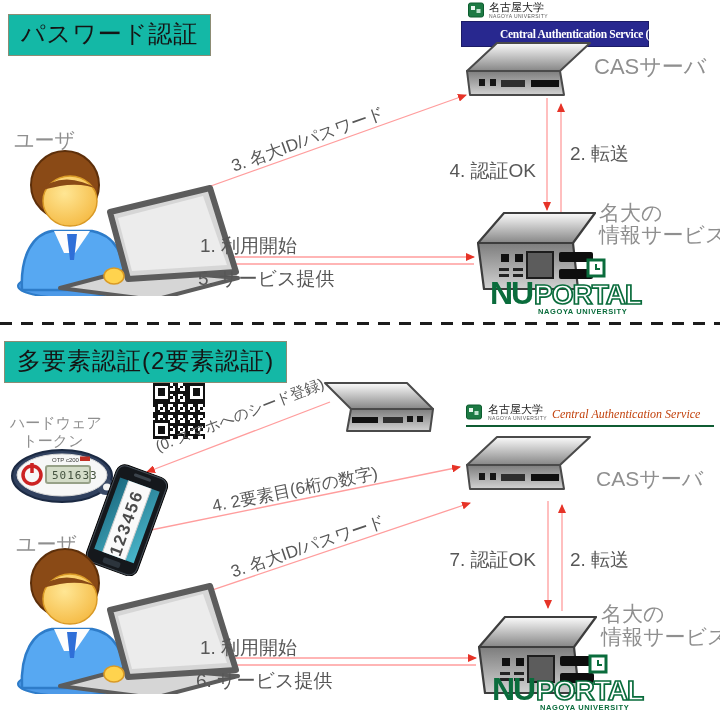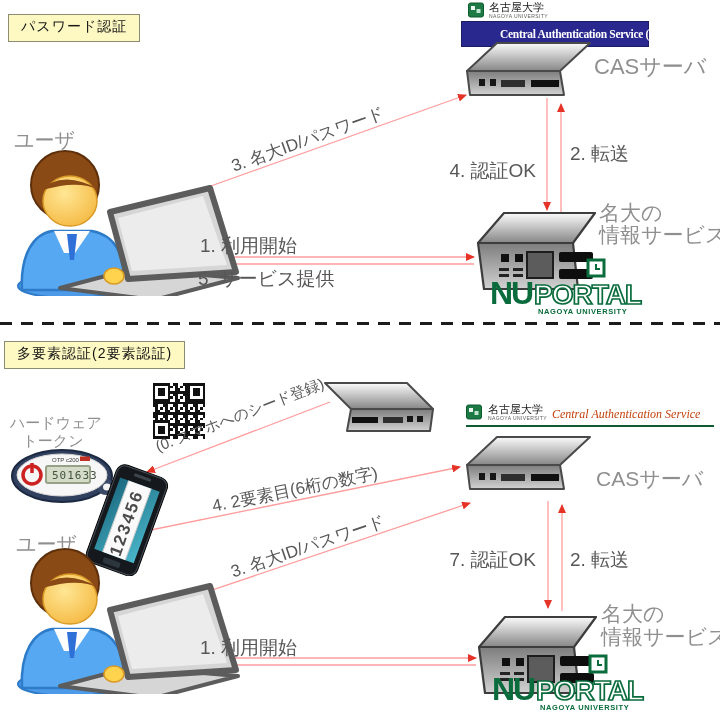--- a/index.html
+++ b/index.html
@@ -4,22 +4,22 @@
 <style>
   html,body{margin:0;padding:0;background:#fff;}
   .stage{position:relative;width:720px;height:716px;background:#ffffff;
          font-family:"Liberation Sans",sans-serif;overflow:hidden;}
   .overlay{position:absolute;left:0;top:0;pointer-events:none;}
   .comp{position:absolute;}
   .lbl{position:absolute;white-space:nowrap;color:#575757;}
   .gray{color:#8f8f8f;}
   .ctr{text-align:center;}
   .rgt{text-align:right;}
-  .title-box{position:absolute;background:#fef9c3;border:1px solid #8c8c74;
-             color:#151515;font-size:14px;padding:3px 12px 5px 12px;letter-spacing:1px;}
+  .title-box{position:absolute;background:#14b8a6;border:1px solid #8c8c74;
+             color:#151515;font-size:24px;padding:3px 12px 5px 12px;letter-spacing:1px;}
   .divider{position:absolute;left:0;top:322px;width:720px;height:3px;
            background:repeating-linear-gradient(90deg,#1c1c1c 0 12px,transparent 12px 21px);}
   .banner-top{position:absolute;left:461px;top:2px;width:188px;}
   .logo-row{display:flex;align-items:flex-start;gap:4px;margin-left:7px;}
   .univ-name{font-size:11px;font-weight:normal;color:#1c1c1c;line-height:11px;}
   .univ-sub{font-size:5px;color:#5a5a5a;letter-spacing:0.4px;line-height:6px;}
   .navy-bar{margin-top:2px;background:#28288f;border:1px solid #1b1b66;color:#ffffff;
             font-family:"Liberation Serif",serif;font-weight:bold;font-size:11.5px;
             letter-spacing:-0.3px;text-align:center;height:24px;line-height:24px;white-space:nowrap;padding-left:38px;}
   .banner-bottom{position:absolute;left:466px;top:404px;width:248px;
@@ -476,14 +476,15 @@
 
   <svg class="comp" style="left:494px;top:654px" width="154" height="58" viewBox="0 0 154 58">
     <rect x="96" y="2" width="16" height="16" fill="#ffffff" stroke="#0a6c3c" stroke-width="3"></rect>
     <path d="M104,6 v5 h4" stroke="#0a6c3c" stroke-width="2" fill="none"></path>
     <text x="-2" y="46" font-family="Liberation Sans, sans-serif" font-size="32" font-weight="bold" fill="#0a6c3c" letter-spacing="-2">NU</text>
     <text x="42" y="46" font-family="Liberation Sans, sans-serif" font-size="28" font-weight="bold" fill="#ffffff" stroke="#0a6c3c" stroke-width="1.7" letter-spacing="-1">PORTAL</text>
     <text x="46" y="56" font-family="Liberation Sans, sans-serif" font-size="7.5" font-weight="bold" fill="#0a6c3c" letter-spacing="0.6">NAGOYA UNIVERSITY</text>
   </svg>
 
   <div class="lbl f19" style="left:200px;top:635px">1. 利用開始</div>
+  <div class="lbl f19" style="left:196px;top:668px">6. サービス提供</div>
 
 </div>
 
 </body></html>

